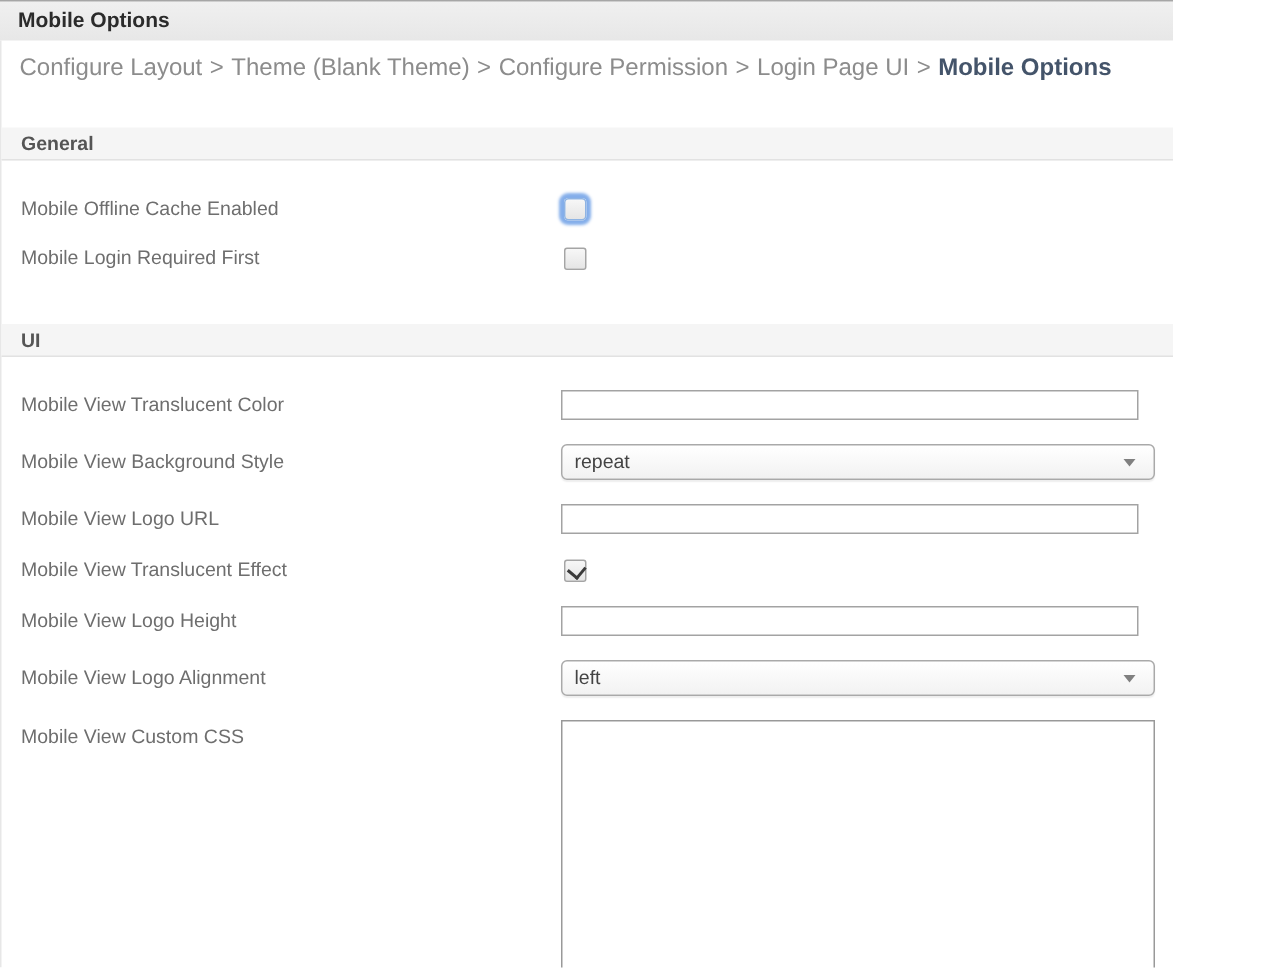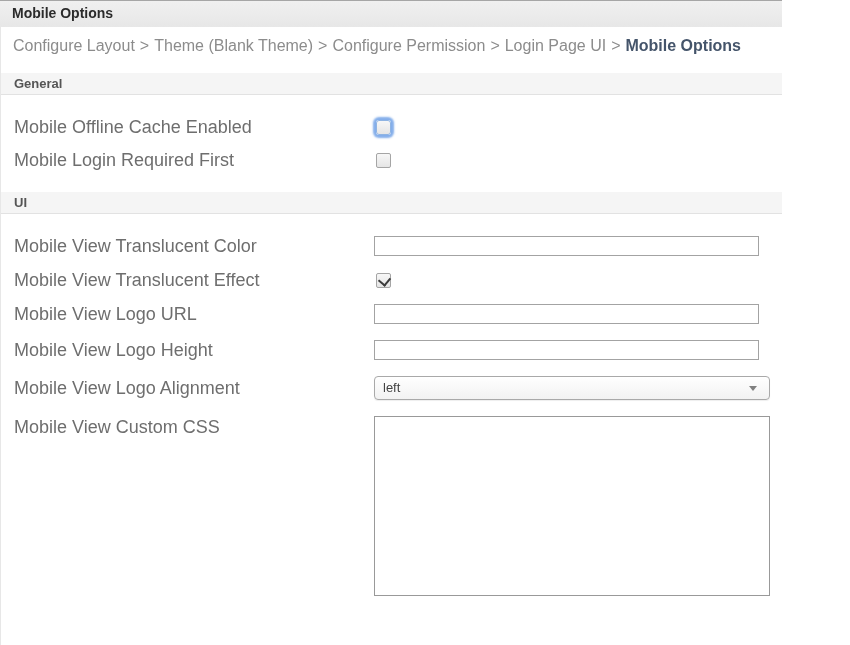--- a/index.html
+++ b/index.html
@@ -40,35 +40,36 @@
   
   .section-header {
     height: 22px;
     line-height: 21px;
     background: #f5f5f5;
     border-bottom: 1px solid #e2e2e2;
     padding: 0 13px;
     font-weight: bold;
     color: #555;
     font-size: 13px;
+    margin-top: 12px;
   }
 
   
   .section-body { padding: 24px 12px 0 13px; }
   .section-body.ui { padding-top: 22px; }
   .section-body.general { padding-bottom: 7px; }
 
   .row { display: flex; align-items: center; margin-bottom: 16px; }
   .section-body.general .row { margin-bottom: 17px; }
   .row.top { align-items: flex-start; }
   .flabel {
     width: 360px;
     flex-shrink: 0;
     color: #6e6e6e;
-    font-size: 18px;
+    font-size: 13px;
     line-height: 16px;
   }
   .row.top .flabel { margin-top: 3px; }
 
   
   .txt {
     width: 385px;
     height: 20px;
     border: 1px solid #a3a3a3;
     background: #fff;
@@ -183,29 +184,36 @@
     <div class="section-header">UI</div>
 
     <div class="section-body ui">
 
 
       <div class="row">
         <label class="flabel">Mobile View Translucent Color</label>
         <input type="text" class="txt" value="" style="">
       </div>
 
+      <div class="row">
+        <label class="flabel">Mobile View Background Style</label>
+        <div class="select">
+          <span class="select-text">repeat</span>
+          <span class="select-arrow"></span>
+        </div>
+      </div>
+
+      <div class="row">
+        <label class="flabel">Mobile View Logo URL</label>
+        <input type="text" class="txt" value="" style="">
+      </div>
 
       <div class="row">
         <label class="flabel">Mobile View Translucent Effect</label>
         <input type="checkbox" class="cb" checked="" style="">
-      </div>
-
-      <div class="row">
-        <label class="flabel">Mobile View Logo URL</label>
-        <input type="text" class="txt" value="" style="">
       </div>
 
 
       <div class="row">
         <label class="flabel">Mobile View Logo Height</label>
         <input type="text" class="txt" value="" style="">
       </div>
 
       <div class="row">
         <label class="flabel">Mobile View Logo Alignment</label>

